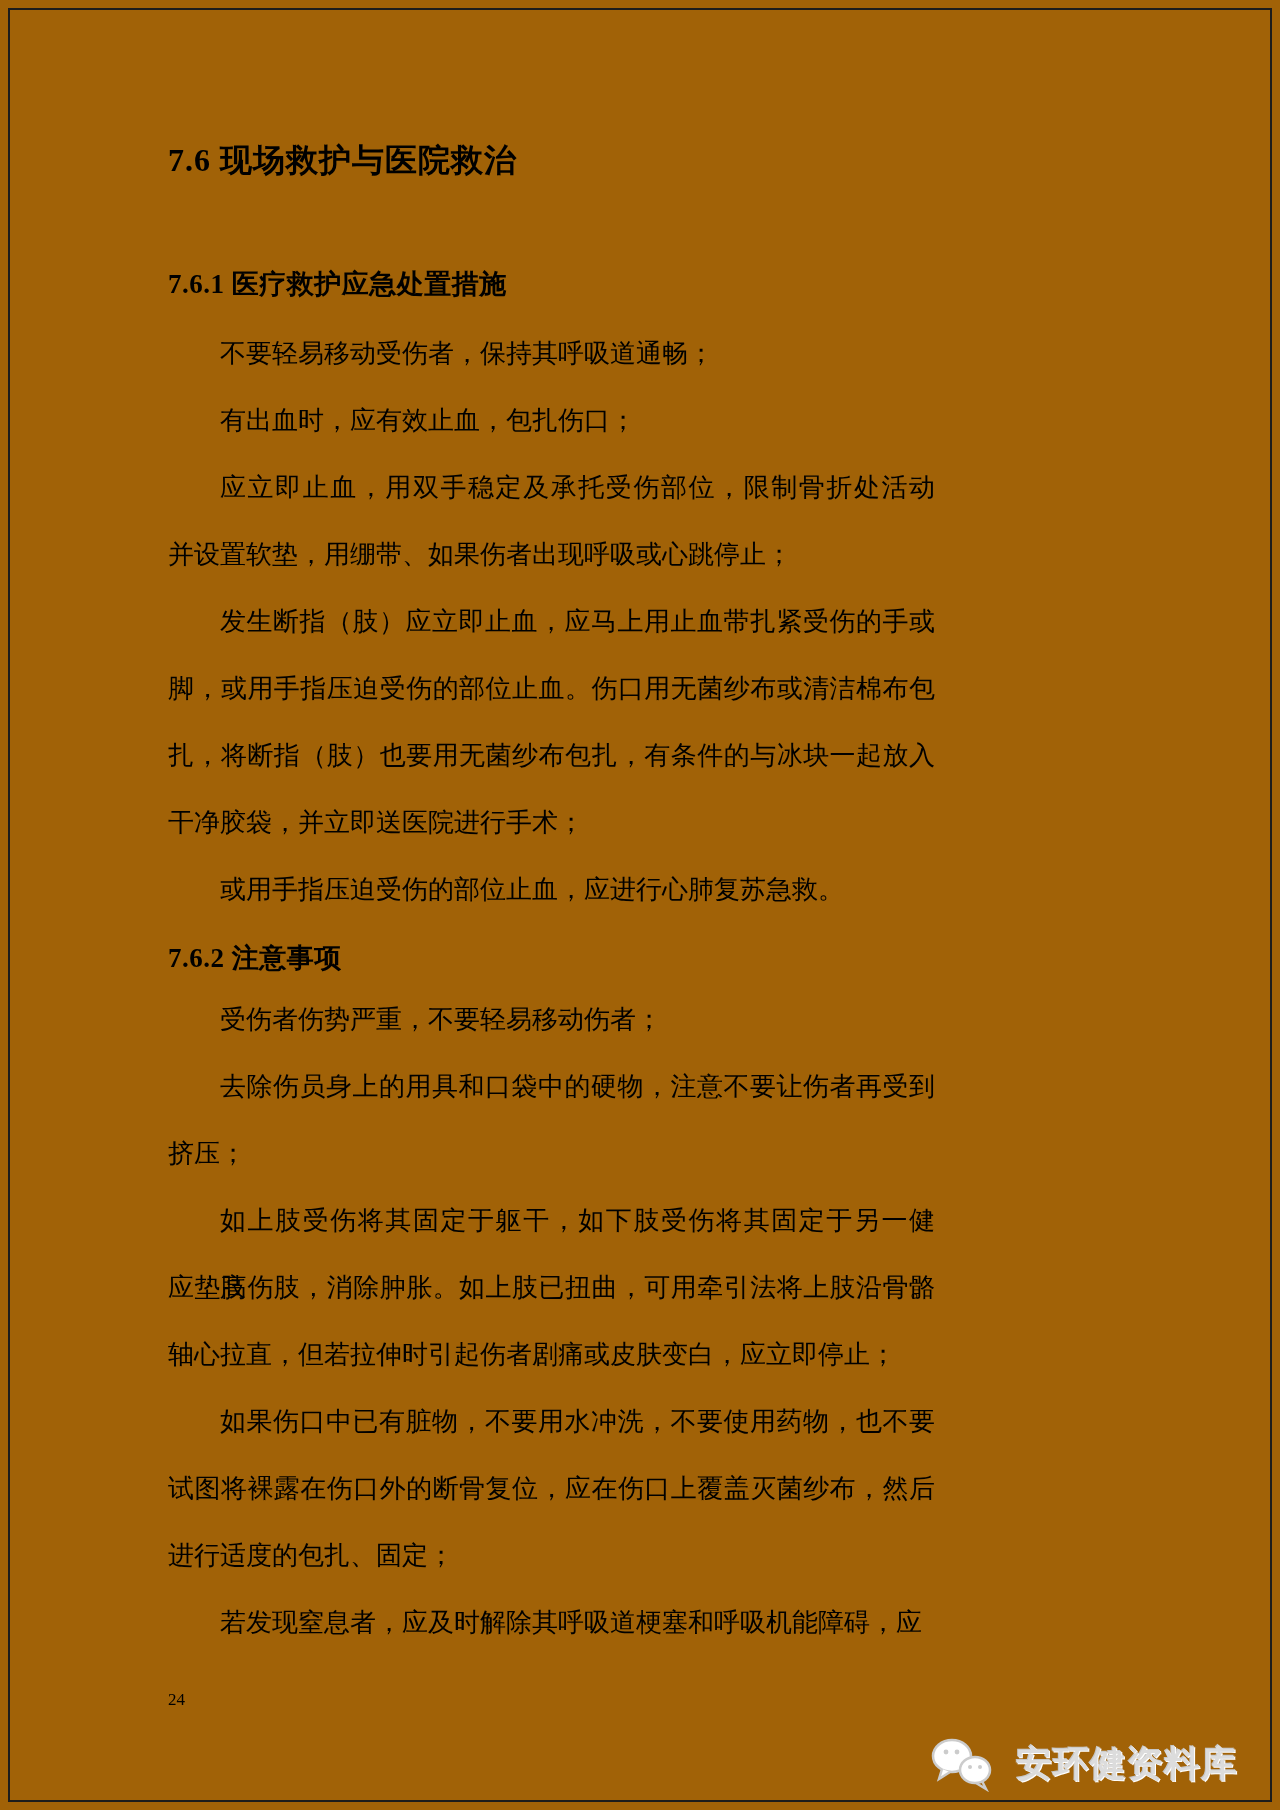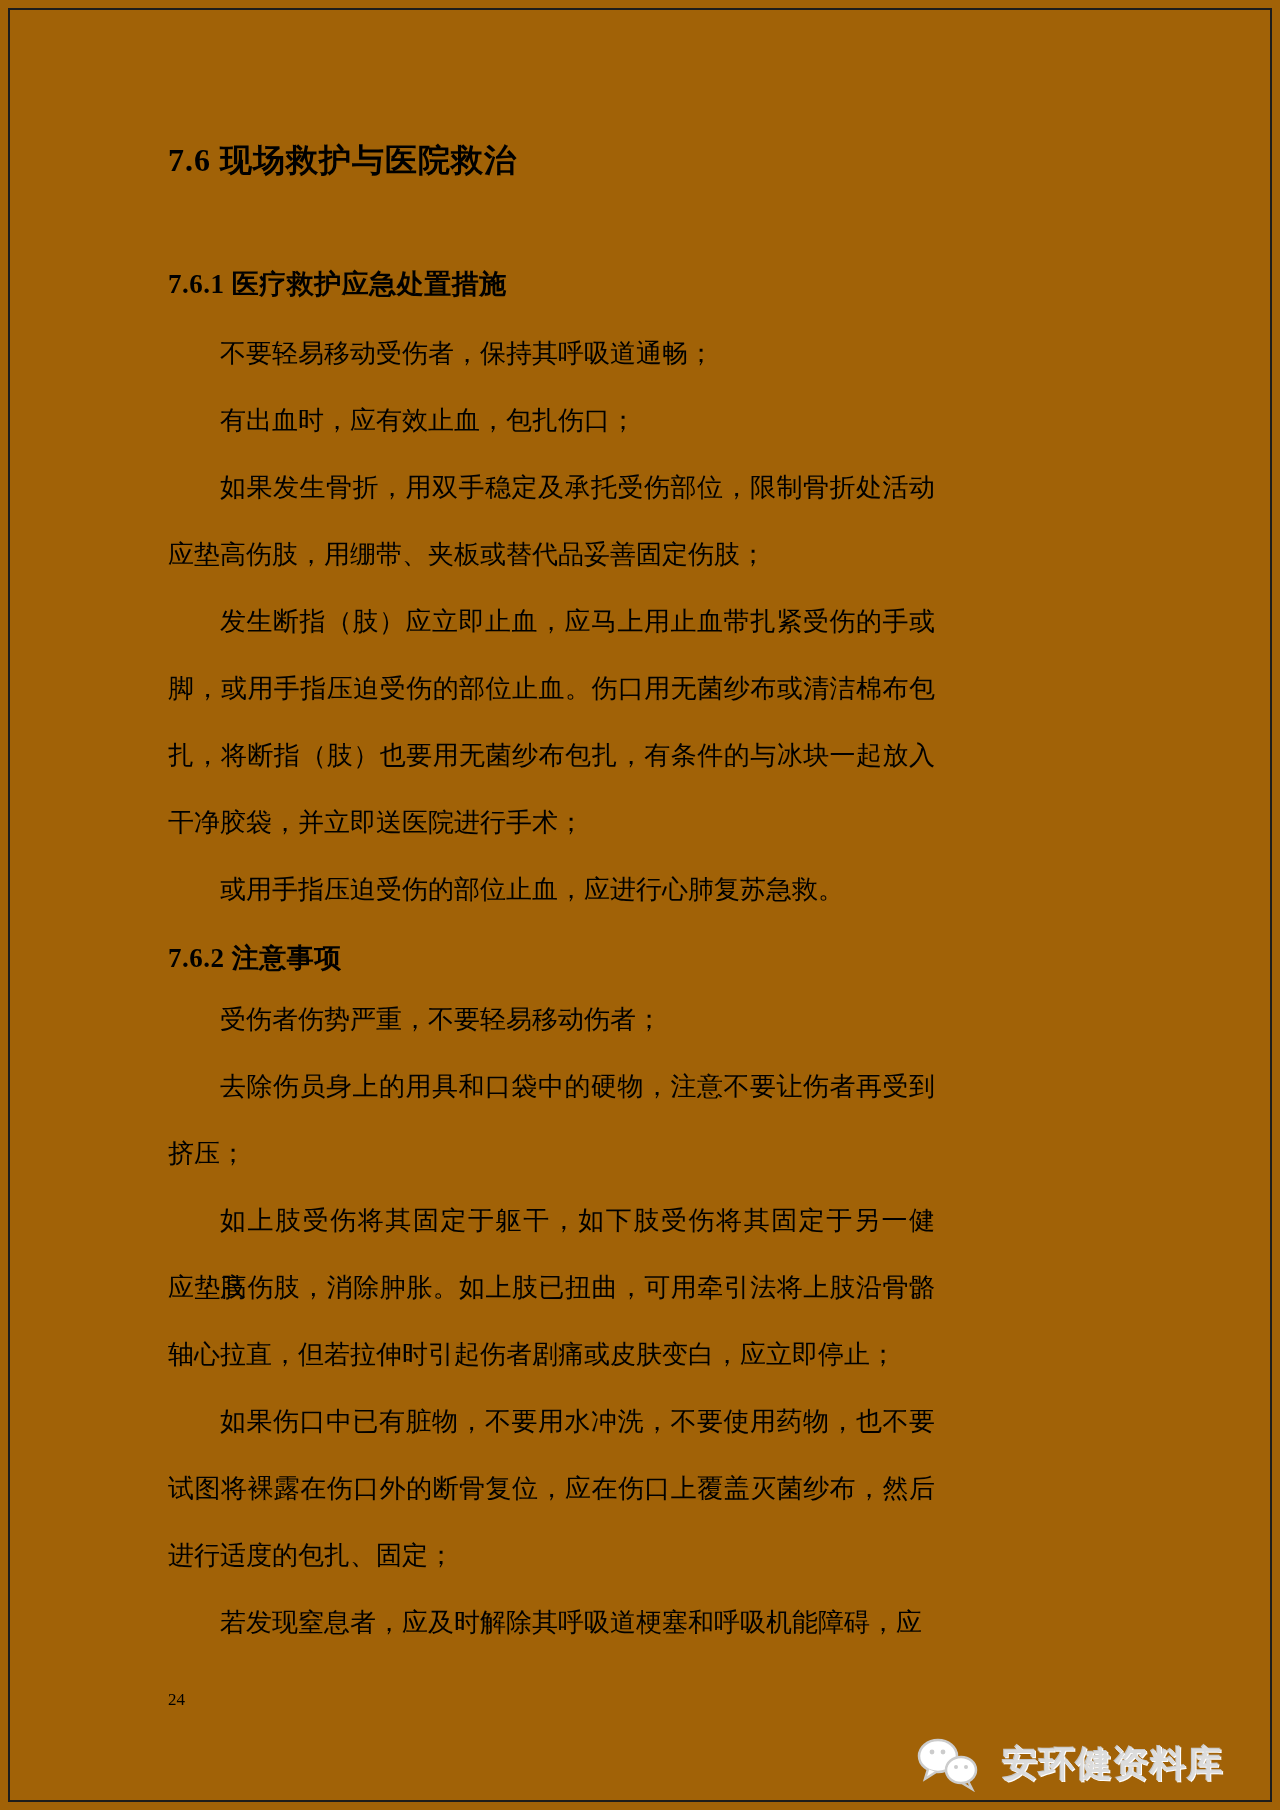--- a/index.html
+++ b/index.html
@@ -66,21 +66,21 @@
   .page-footer {
     position: absolute;
     left: 168px;
     width: 767px;
     top: 1690px;
     font-size: 17px;
     color: #000000;
   }
   .watermark {
     position: absolute;
-    right: 56px;
+    right: 42px;
     bottom: 18px;
     display: flex;
     align-items: center;
     gap: 20px;
   }
   .watermark-text {
     font-size: 36px;
     font-weight: bold;
     color: #dcdcdc;
     text-shadow: 1px 1px 0 #ffffff, -1px -1px 0 #c6c6c6;
@@ -93,22 +93,22 @@
 <body>
 
 <div class="page">
   <div class="page-border"></div>
 
   <div class="doc-body">
       <div class="h1">7.6 现场救护与医院救治</div>
       <div class="h2">7.6.1 医疗救护应急处置措施</div>
       <div class="line indent">不要轻易移动受伤者，保持其呼吸道通畅；</div>
       <div class="line indent">有出血时，应有效止血，包扎伤口；</div>
-      <div class="line indent just">如果发生骨折，用双手稳定及承托受伤部位，限制骨折处活动</div>
-      <div class="line">应垫高伤肢，用绷带、夹板或替代品妥善固定伤肢；</div>
+      <div class="line indent just">应立即止血，用双手稳定及承托受伤部位，限制骨折处活动</div>
+      <div class="line">并设置软垫，用绷带、如果伤者出现呼吸或心跳停止；</div>
       <div class="line indent just">发生断指（肢）应立即止血，应马上用止血带扎紧受伤的手或</div>
       <div class="line just">脚，或用手指压迫受伤的部位止血。伤口用无菌纱布或清洁棉布包</div>
       <div class="line just">扎，将断指（肢）也要用无菌纱布包扎，有条件的与冰块一起放入</div>
       <div class="line">干净胶袋，并立即送医院进行手术；</div>
       <div class="line indent">或用手指压迫受伤的部位止血，应进行心肺复苏急救。</div>
       <div class="h3">7.6.2 注意事项</div>
       <div class="line indent">受伤者伤势严重，不要轻易移动伤者；</div>
       <div class="line indent just">去除伤员身上的用具和口袋中的硬物，注意不要让伤者再受到</div>
       <div class="line">挤压；</div>
       <div class="line indent just">如上肢受伤将其固定于躯干，如下肢受伤将其固定于另一健肢。</div>

